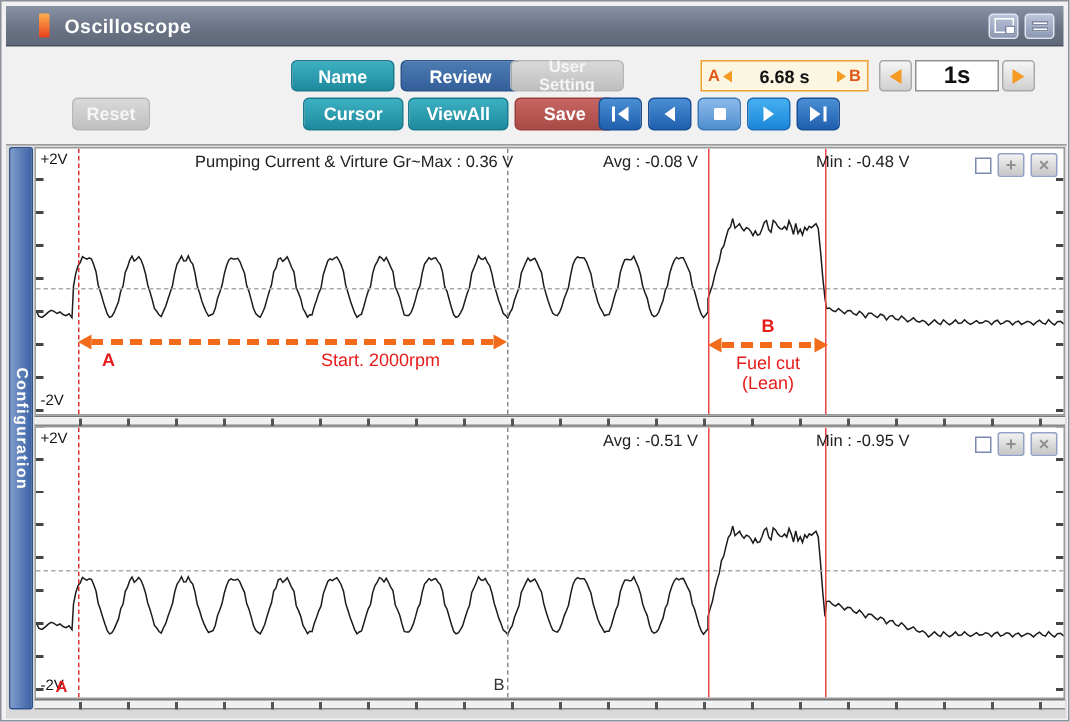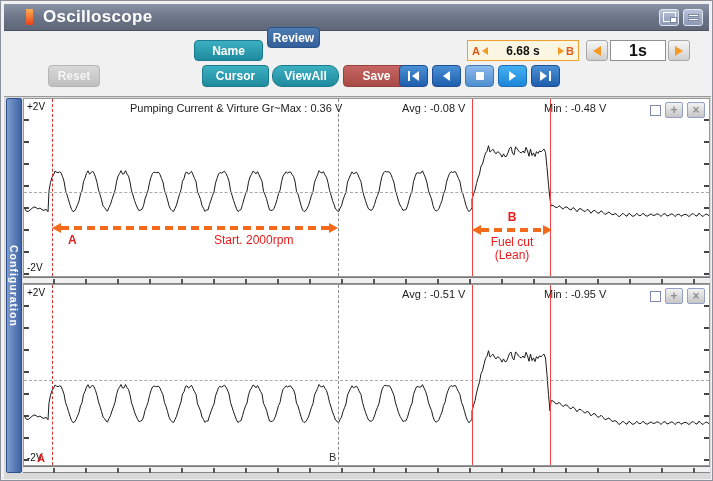--- a/index.html
+++ b/index.html
@@ -5,21 +5,21 @@
   html,body{margin:0;padding:0;width:713px;height:481px;overflow:hidden;background:#fff;
     font-family:"Liberation Sans",sans-serif;}
   .window{position:absolute;left:0;top:0;width:713px;height:481px;box-sizing:border-box;
     border:1px solid #8b909a;background:#f1f1f1;overflow:hidden;}
   
   .titlebar{position:absolute;left:3px;top:3px;width:705px;height:26px;
     background:linear-gradient(#8a93a5,#6b7486 55%,#5f6878);display:flex;align-items:center;
     border-bottom:1px solid #4a5260;}
   .app-icon{width:7px;height:16px;margin-left:22px;border-radius:1px;
     background:linear-gradient(#ffb050,#e8401a);}
-  .tb-title{color:#fff;font-size:17px;font-weight:bold;margin-left:10px;letter-spacing:.3px;}
+  .tb-title{color:#fff;font-size:13px;font-weight:bold;margin-left:10px;letter-spacing:.3px;}
   .tb-btns{margin-left:auto;margin-right:6px;display:flex;gap:4px;}
   .tb-btn{width:20px;height:17px;border:1px solid #dfe5f0;border-radius:3px;box-sizing:border-box;
     background:linear-gradient(#b9c3d9,#8c97b3);display:flex;align-items:center;justify-content:center;}
   .icon-restore{position:relative;width:11px;height:8px;border:1px solid #fff;}
   .icon-restore::after{content:"";position:absolute;right:-2px;bottom:-2px;width:5px;height:4px;
     background:#fff;border:1px solid #7d88a3;}
   .icon-tile{display:flex;flex-direction:column;gap:1px;}
   .icon-tile i{display:block;width:11px;height:3px;background:#fff;border:1px solid #7d88a3;box-sizing:border-box;}
   
   .btn{position:absolute;height:21px;border-radius:4px;box-sizing:border-box;display:flex;
@@ -118,40 +118,41 @@
       <span class="tb-btn">
           <span class="icon-tile">
             <i></i>
             <i></i>
           </span>
         </span>
     </span>
   </div>
 
   <button class="btn teal" style="left:193px;top:39px;width:69px;">Name</button>
-  <button class="btn blue" style="left:266px;top:26px;width:53px;text-align:right;">Review</button>
+  <button class="btn blue" style="left:266px;top:39px;width:80px;text-align:right;">Review</button>
+  <button class="btn gray" style="left:339px;top:39px;width:76px;font-size:11px;">User Setting</button>
 
   <div class="rangebox">
     <span class="ab">A</span>
     <span class="tri-l"></span>
     <span class="rv">6.68 s</span>
     <span class="tri-r"></span>
     <span class="ab">B</span>
   </div>
   <div class="stepper" style="left:585px;">
       <span class="tri-l"></span>
     </div>
   <div class="tbbox">1s</div>
   <div class="stepper" style="left:667px;">
       <span class="tri-r"></span>
     </div>
 
   <button class="btn gray" style="left:47px;top:64px;width:52px;height:22px;">Reset</button>
   <button class="btn teal" style="left:201px;top:64px;width:67px;height:22px;">Cursor</button>
-  <button class="btn teal" style="left:271px;top:64px;width:67px;height:22px;border-radius:10px;">ViewAll</button>
+  <button class="btn teal" style="left:271px;top:64px;width:67px;height:22px;">ViewAll</button>
   <button class="btn red" style="left:342px;top:64px;width:67px;height:22px;">Save</button>
 
   <div class="pbtn" style="left:398px;">
       <span class="pbar"></span>
       <span class="ptl"></span>
     </div>
   <div class="pbtn" style="left:431px;">
       <span class="ptl"></span>
     </div>
   <div class="pbtn lite" style="left:464px;">

